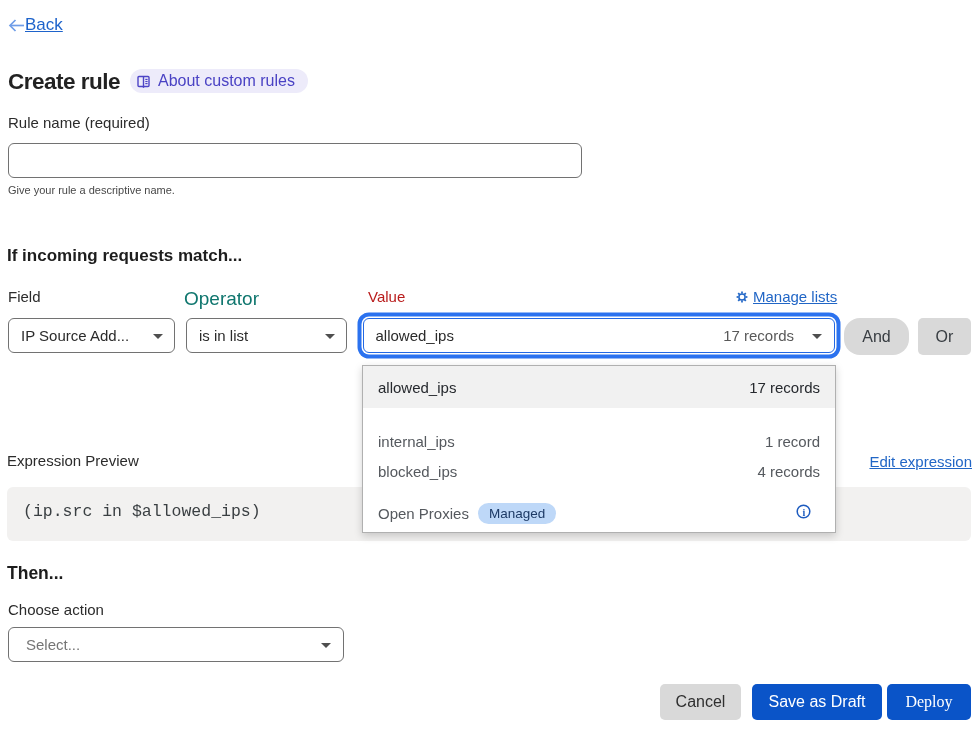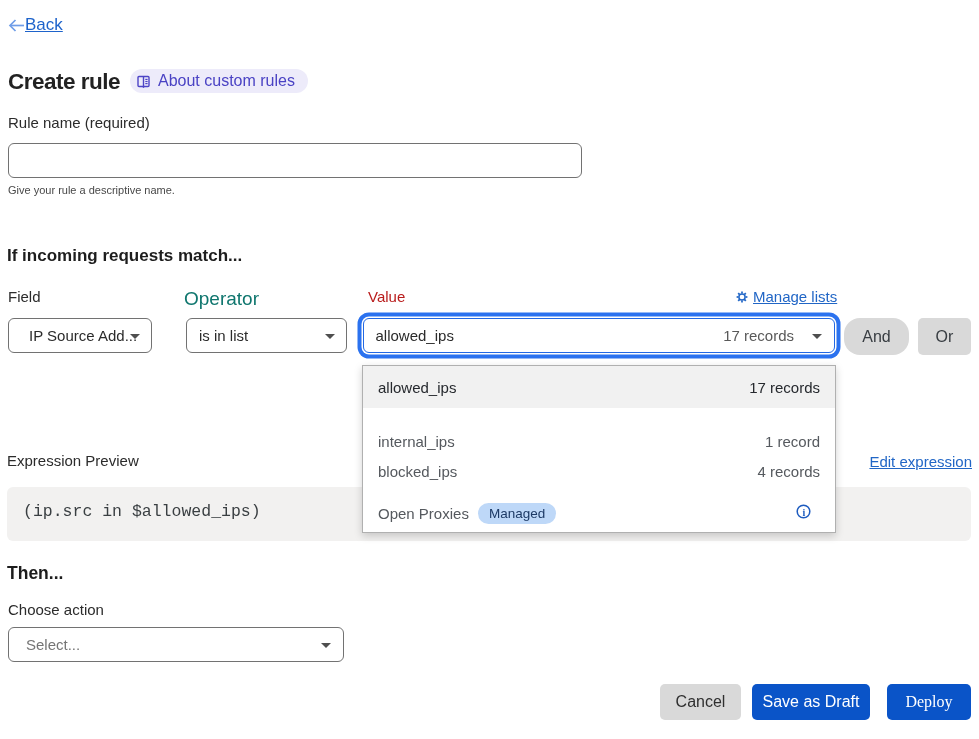--- a/index.html
+++ b/index.html
@@ -52,21 +52,21 @@
           <line x1="3.45" y1="8.55" x2="2.18" y2="9.82"></line>
         <line x1="2.4" y1="6" x2="0.6" y2="6"></line>
           <line x1="3.45" y1="3.45" x2="2.18" y2="2.18"></line>
         <line x1="6" y1="2.4" x2="6" y2="0.6"></line>
           <line x1="8.55" y1="3.45" x2="9.82" y2="2.18"></line>
       </g>
     </svg>
     <a href="#" style="color:#2166c6;">Manage lists</a>
   </div>
 
-  <div class="sel" style="left:8px; top:318px; width:144px; padding-left:20px;">IP Source Add...<span class="caret" style="position:absolute; right:11px;"></span></div>
+  <div class="sel" style="left:8px; top:318px; width:167px; padding-left:12px;">IP Source Add...<span class="caret" style="position:absolute; right:11px;"></span></div>
   <div class="sel" style="left:186px; top:318px; width:161px; padding-left:12px;">is in list<span class="caret" style="position:absolute; right:11px;"></span></div>
   <div class="sel" style="left:363px; top:318px; width:472px; padding-left:11.5px; border:1.5px solid #2268e4; box-shadow:0 0 0 1.5px #fff, 0 0 0 5.5px #2b72ef;">allowed_ips
     <span style="position:absolute; right:40px; color:#595959;">17 records</span>
     <span class="caret" style="position:absolute; right:12px;"></span>
   </div>
   <div class="abs" style="left:844px; top:318px; width:65px; height:37px; background:#d9d9d9; border-radius:16px; display:flex; align-items:center; justify-content:center; font-size:16px; color:#383d42;">And</div>
   <div class="abs" style="left:918px; top:318px; width:53px; height:37px; background:#d9d9d9; border-radius:5px; display:flex; align-items:center; justify-content:center; font-size:16px; color:#383d42;">Or</div>
 
   <div class="abs" style="left:362px; top:365px; width:474px; height:168px; background:#fff; border:1px solid #b0b0b0; box-shadow:0 3px 8px rgba(0,0,0,0.18); z-index:5;">
     <div style="height:42px; background:#f1f1f1; display:flex; align-items:center; padding:0 15px; font-size:15px; color:#26292e;">allowed_ips<span style="margin-left:auto;">17 records</span></div>
@@ -84,16 +84,16 @@
   <div class="abs" style="left:7px; top:452px; font-size:15px; color:#2b2b2b;">Expression Preview</div>
   <div class="abs" style="right:7px; top:453px; font-size:15px;"><a href="#" style="color:#2166c6;">Edit expression</a></div>
   <div class="abs" style="left:7px; top:487px; width:964px; height:54px; background:#f2f1f0; border-radius:6px;"></div>
   <div class="abs" style="left:23px; top:502px; font-family:'Liberation Mono', monospace; font-size:16.5px; color:#3a3f42;">(ip.src in $allowed_ips)</div>
 
   <div class="abs" style="left:7px; top:563px; font-size:17.5px; font-weight:bold; color:#1d1d1d;">Then...</div>
   <div class="abs" style="left:8px; top:601px; font-size:15px; color:#2b2b2b;">Choose action</div>
   <div class="sel" style="left:8px; top:627px; width:336px; padding-left:17px; color:#757575;">Select...<span class="caret" style="position:absolute; right:12px;"></span></div>
 
   <div class="abs" style="left:660px; top:684px; width:81px; height:36px; background:#d9d9d9; border-radius:5px; display:flex; align-items:center; justify-content:center; font-size:16px; color:#2f2f2f;">Cancel</div>
-  <div class="abs" style="left:752px; top:684px; width:118px; height:36px; background:#0a54c8; border-radius:5px; display:flex; align-items:center; justify-content:center; font-size:16px; color:#fff;">Save as Draft</div>
+  <div class="abs" style="left:752px; top:684px; width:130px; height:36px; background:#0a54c8; border-radius:5px; display:flex; align-items:center; justify-content:center; font-size:16px; color:#fff;">Save as Draft</div>
   <div class="abs" style="left:887px; top:684px; width:84px; height:36px; background:#0a54c8; border-radius:5px; display:flex; align-items:center; justify-content:center; font-size:16px; color:#fff;font-family:Liberation Serif, serif;">Deploy</div>
 
 </div>
 
 </body></html>

